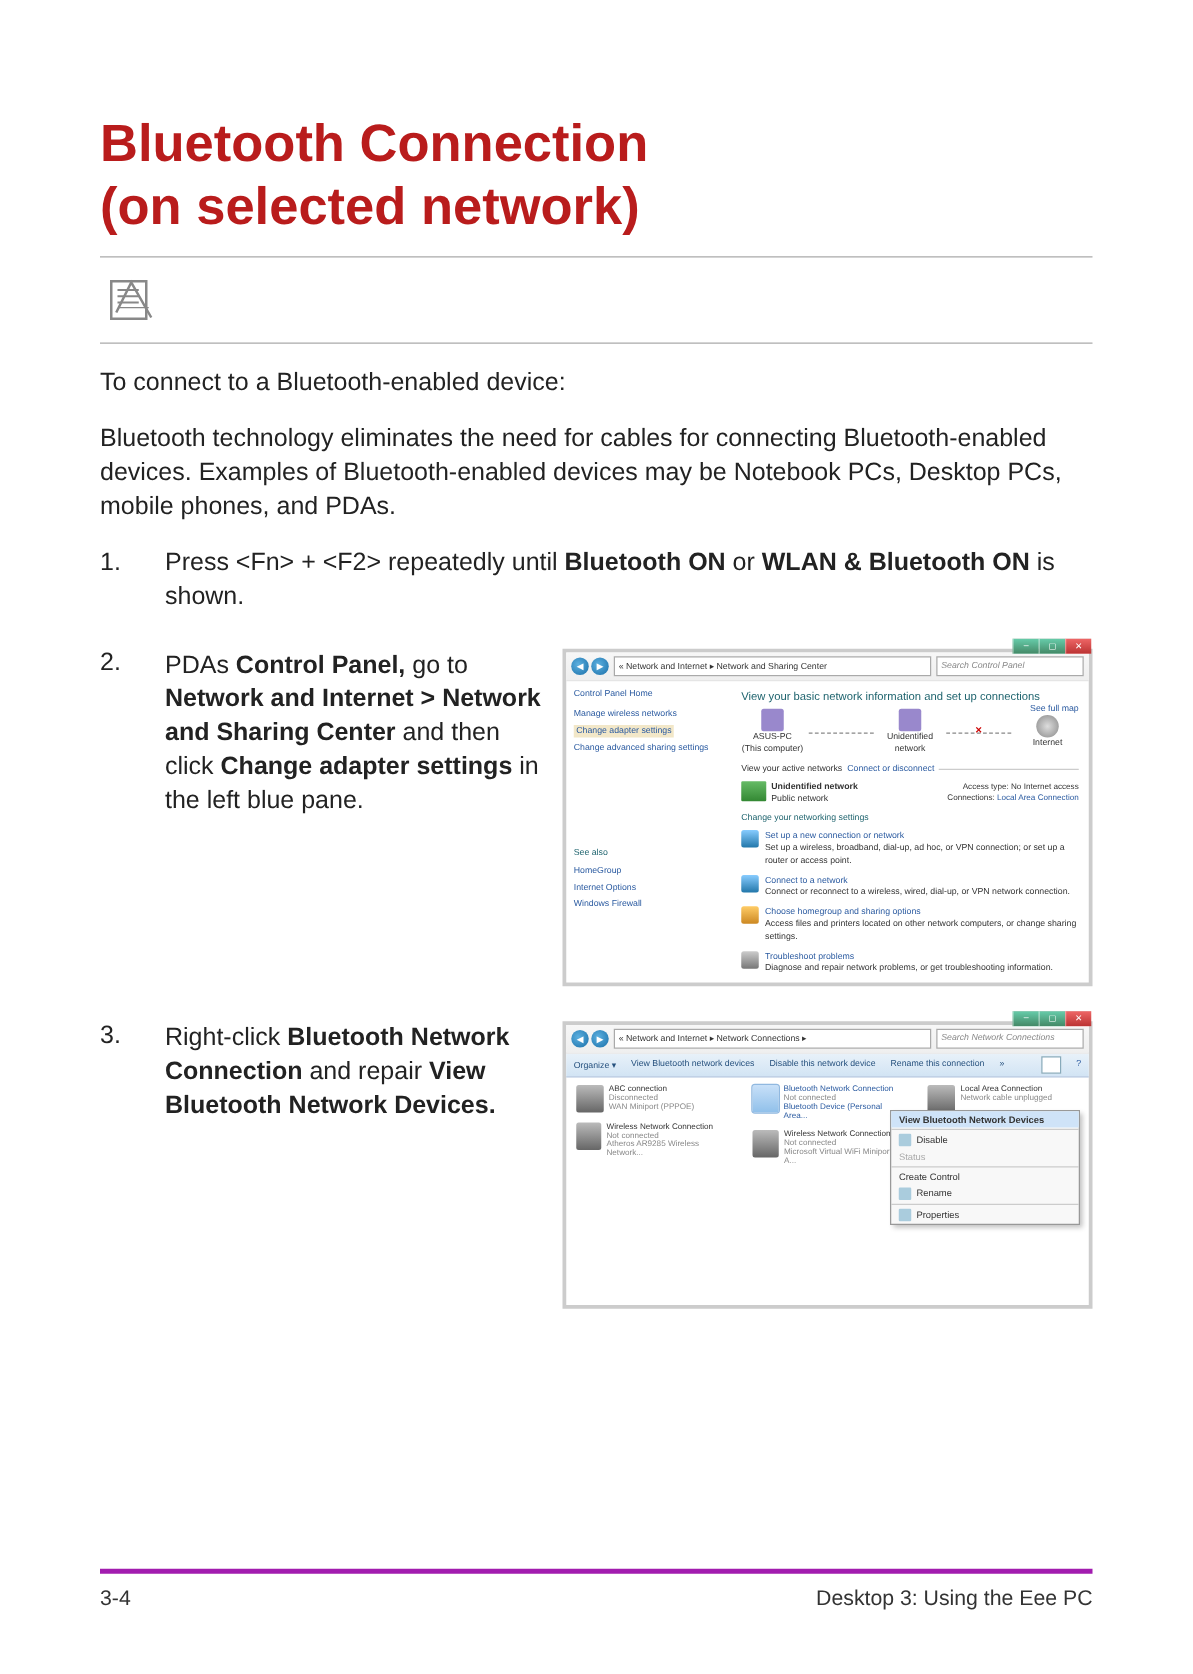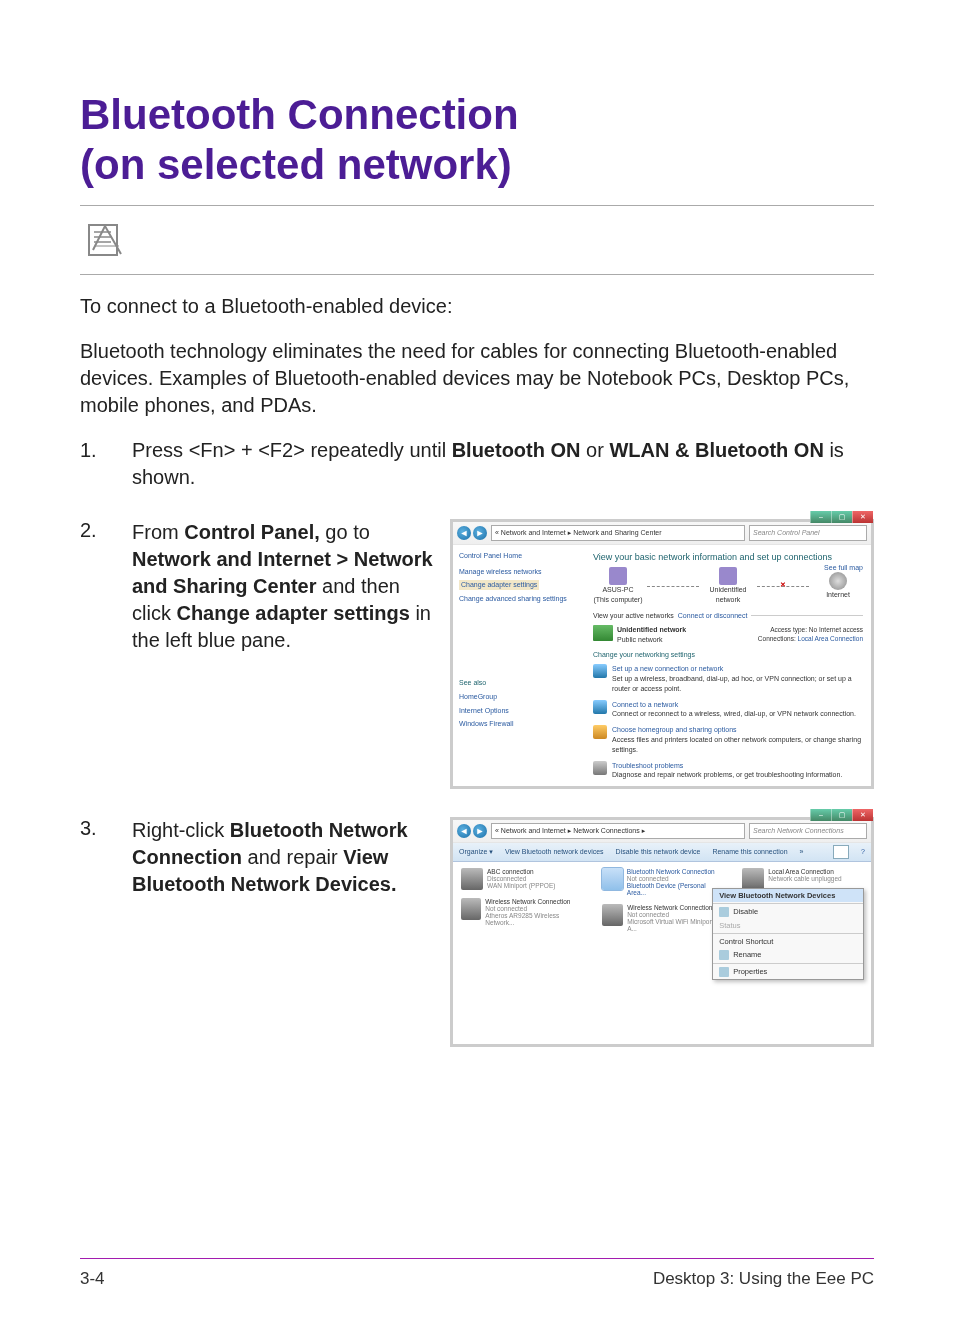--- a/index.html
+++ b/index.html
@@ -12,21 +12,21 @@
     box-sizing: border-box;
     position: relative;
   }
   .page {
     padding: 90px 80px 0 80px;
     box-sizing: border-box;
   }
   .title {
     font-size: 42px;
     font-weight: 700;
-    color: #4c1d95;
+    color: #b91c1c;
     line-height: 1.2;
     margin: 0 0 10px 0;
     font-family: Verdana, Arial, sans-serif;
   }
   .hr {
     border: none;
     border-top: 1px solid #aaa;
     margin: 14px 0;
   }
   .note-box {
@@ -340,21 +340,21 @@
 
   .footer {
     position: absolute;
     bottom: 50px;
     left: 80px;
     right: 80px;
     display: flex;
     justify-content: space-between;
     font-size: 17px;
     color: #333;
-    border-top: 1px solid #a21caf;
+    border-top: 4px solid #a21caf;
     padding-top: 10px;
   }
 </style>
 </head>
 <body>
 
 <div class="page">
 
   <h1 class="title">
     <span>Bluetooth Connection</span><br>
@@ -384,21 +384,21 @@
     <div class="num">1.</div>
     <div class="txt">
       <span>Press &lt;Fn&gt; + &lt;F2&gt; repeatedly until </span><b>Bluetooth ON</b><span> or </span><b>WLAN &amp; Bluetooth ON</b><span> is shown.</span>
     </div>
   </div>
 
   <div class="step-row">
     <div class="left">
       <div class="num">2.</div>
       <div class="txt">
-        <span>From </span><b>Control Panel,</b><span> go to </span><b>Network and Internet &gt; Network and Sharing Center</b><span> and then click </span><b>Change adapter settings</b><span> in the left blue pane.</span>
+        <span>PDAs </span><b>Control Panel,</b><span> go to </span><b>Network and Internet &gt; Network and Sharing Center</b><span> and then click </span><b>Change adapter settings</b><span> in the left blue pane.</span>
       </div>
     </div>
     <div class="shot">
       <div class="shot-frame shot1">
         <div class="win-top">
           <div class="winbtns">
             <div class="winbtn">–</div>
             <div class="winbtn">▢</div>
             <div class="winbtn close">✕</div>
           </div>
@@ -579,21 +579,21 @@
               <div class="sep"></div>
               <div class="mi">
                   <span class="micon"></span>
                   <span>Disable</span>
                 </div>
               <div class="mi" style="color:#aaa">
                   <span>Status</span>
                 </div>
               <div class="sep"></div>
               <div class="mi">
-                  <span>Control Shortcut</span>
+                  <span>Create Control</span>
                 </div>
               <div class="mi">
                   <span class="micon"></span>
                   <span>Rename</span>
                 </div>
               <div class="sep"></div>
               <div class="mi">
                   <span class="micon"></span>
                   <span>Properties</span>
                 </div>

